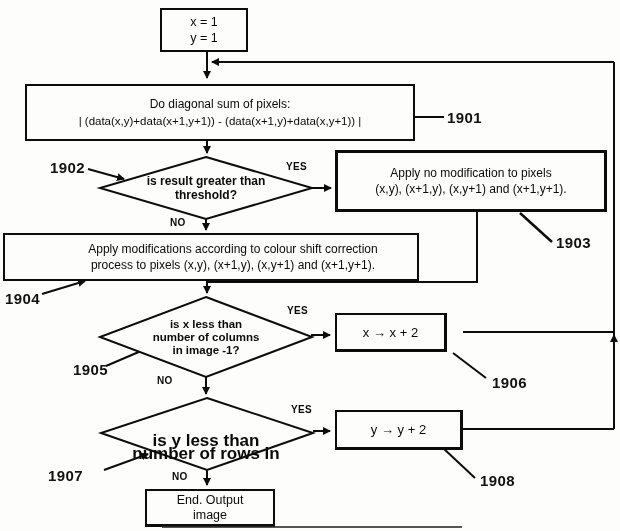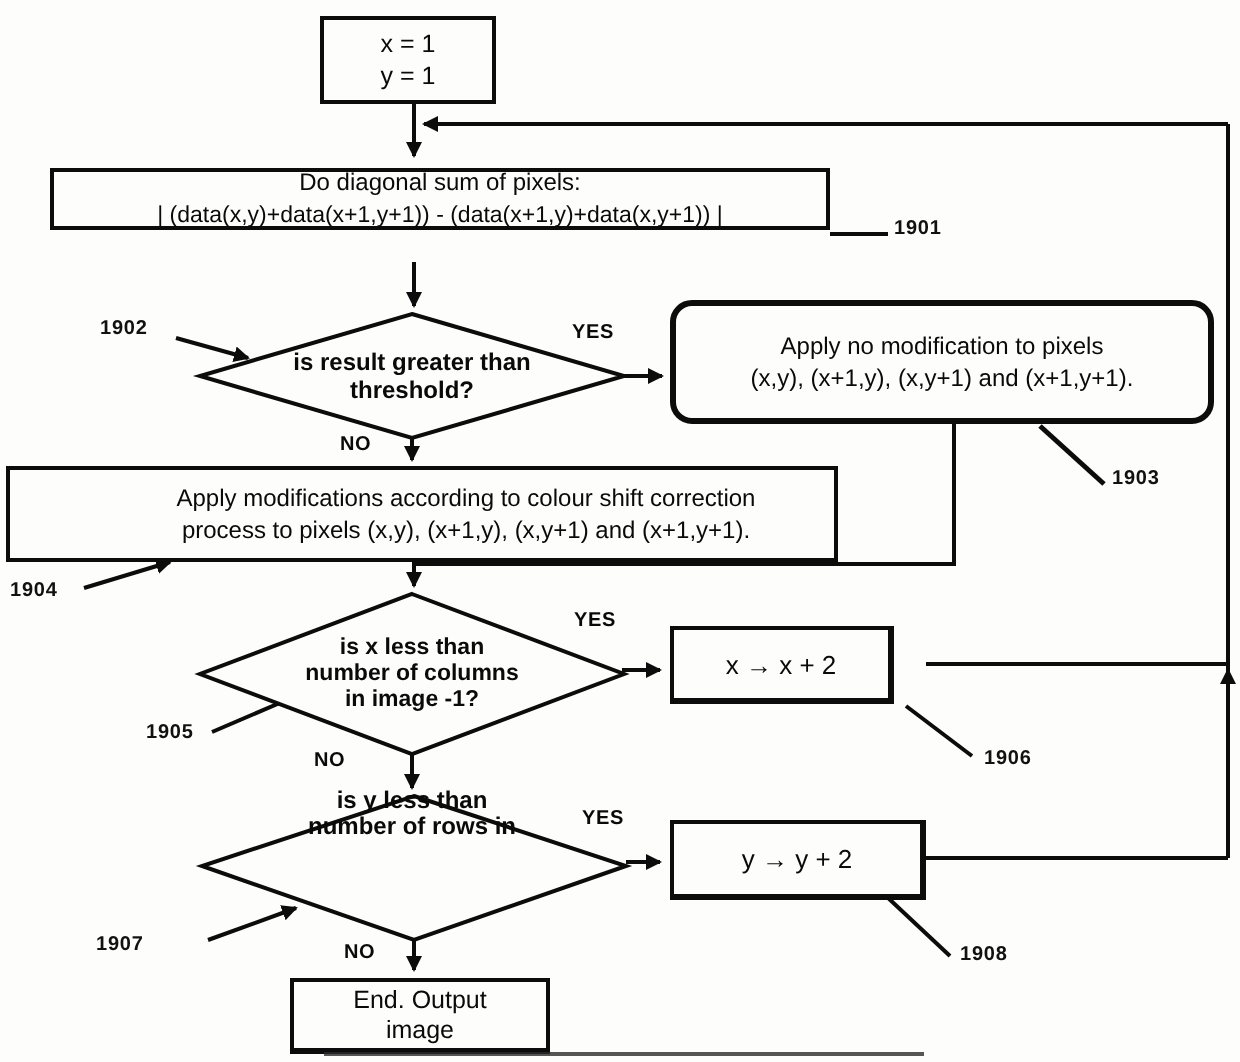--- a/index.html
+++ b/index.html
@@ -15,33 +15,33 @@
     text-align:center;font-weight:normal;box-sizing:border-box;
   }
   .box .ln{white-space:nowrap;}
   .dtxt{
     position:absolute;text-align:center;font-weight:bold;
   }
   .branch{
     position:absolute;font-weight:bold;font-size:10px;letter-spacing:.3px;
   }
   .ref{
-    position:absolute;font-size:10px;font-weight:bold;letter-spacing:.4px;color:#111;
+    position:absolute;font-size:15px;font-weight:bold;letter-spacing:.4px;color:#111;
   }
   .start{left:160px;top:8px;width:88px;height:44px;font-size:12.5px;line-height:16px;}
-  .sum{left:25px;top:84px;width:390px;height:31px;font-size:12px;line-height:17px;}
+  .sum{left:25px;top:84px;width:390px;height:57px;font-size:12px;line-height:17px;}
   .sum .ln:nth-child(2){font-size:11.5px;}
-  .nomod{left:335px;top:150px;width:272px;height:62px;font-size:12px;line-height:16px;border-width:3px;border-radius:11px;}
+  .nomod{left:335px;top:150px;width:272px;height:62px;font-size:12px;line-height:16px;border-width:3px;}
   .mods{left:3px;top:233px;width:416px;height:48px;font-size:12px;line-height:16px;padding-left:44px;}
   .incx{left:335px;top:313px;width:112px;height:39px;font-size:13px;border-width:2px 3px 3px 2px;}
   .incy{left:335px;top:410px;width:128px;height:40px;font-size:13px;border-width:2px 3px 3px 2px;}
   .end{left:145px;top:489px;width:130px;height:38px;font-size:12.5px;line-height:15px;border-bottom-width:3px;}
   .d1{left:116px;top:174px;width:180px;font-size:12px;line-height:14px;}
   .d2{left:116px;top:318px;width:180px;font-size:11.5px;line-height:13px;}
-  .d3{left:116px;top:394px;width:180px;font-size:12px;line-height:13px;}
+  .d3{left:116px;top:434px;width:180px;font-size:17px;line-height:13px;}
   .artifact{position:absolute;left:162px;top:526px;width:300px;height:2px;background:#2a2a2a;opacity:.8;}
 </style>
 </head>
 <body>
 
 <div class="canvas">
 
   <svg class="layer" width="620" height="531" viewBox="0 0 620 531">
     <defs>
       <marker id="ah" markerUnits="userSpaceOnUse" markerWidth="10" markerHeight="10" refX="7" refY="4" orient="auto">

